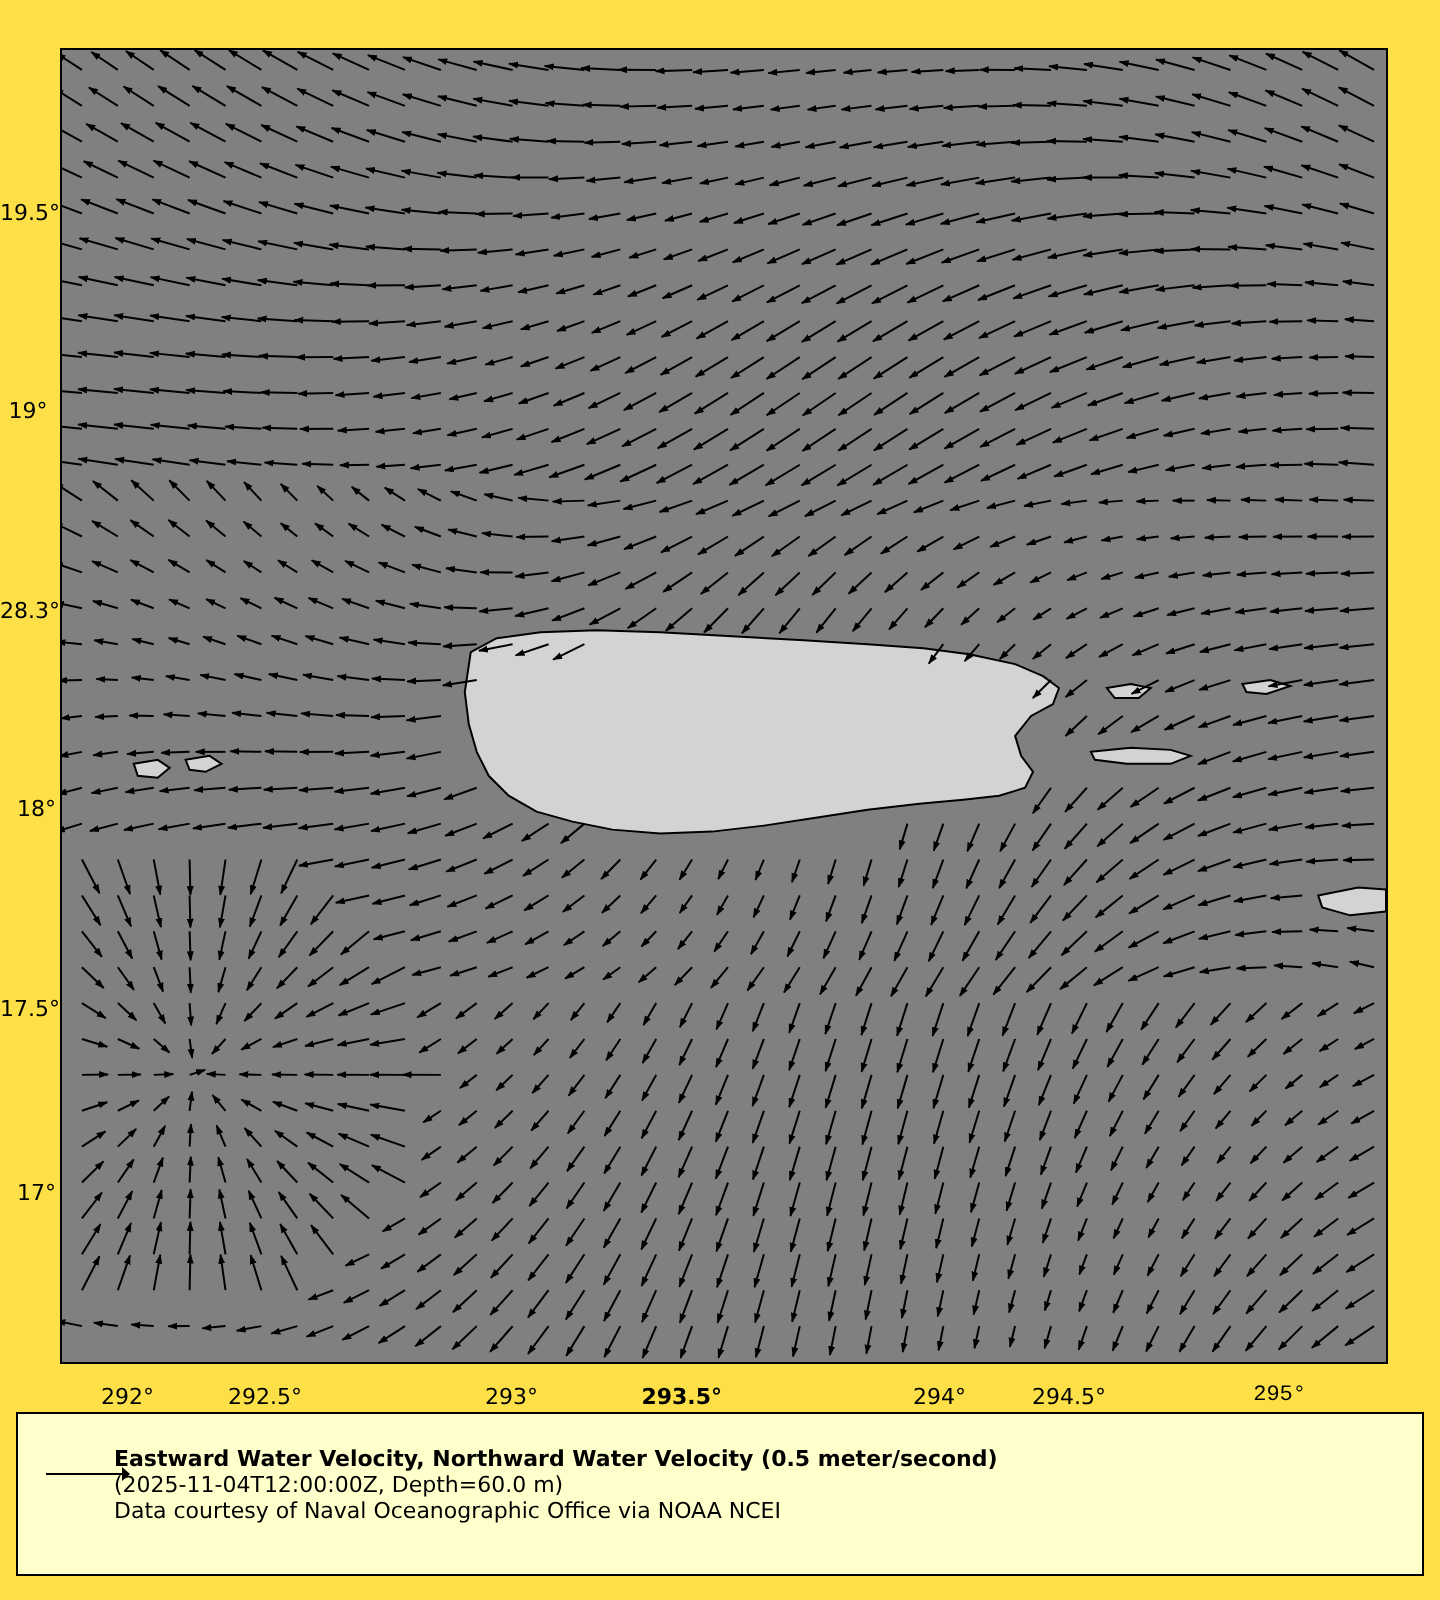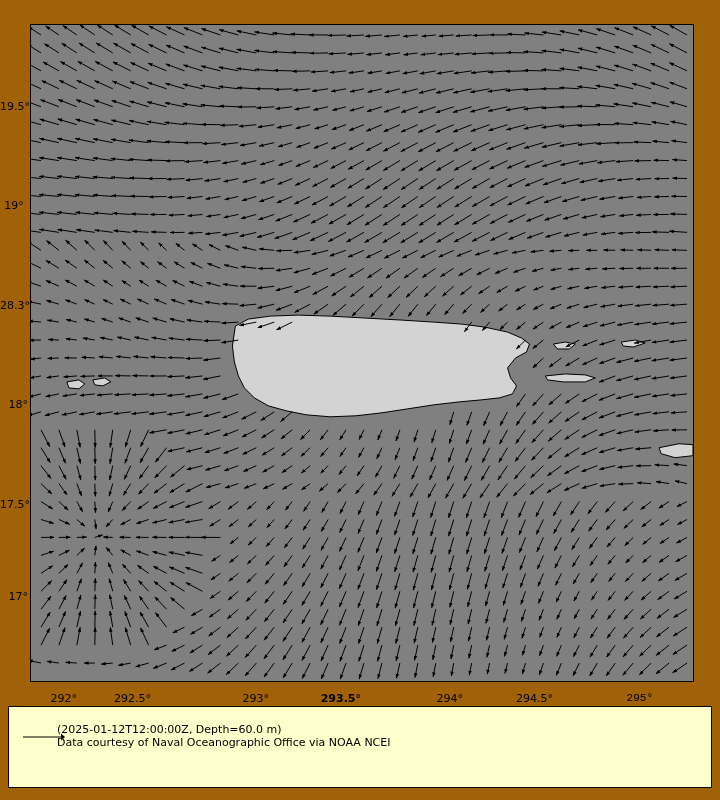--- a/index.html
+++ b/index.html
@@ -10,21 +10,21 @@
   body {
     width: 720px;
     height: 800px;
     font-family: "DejaVu Sans", sans-serif;
     overflow: hidden;
   }
   #page {
     position: relative;
     width: 720px;
     height: 800px;
-    background: #a16207;
+    background: #fde047;
   }
   
   #map-frame {
     position: absolute;
     left: 30px;
     top: 24px;
     width: 664px;
     height: 658px;
     border: 1px solid #000;
     box-sizing: border-box;
@@ -1374,28 +1374,29 @@
   <div class="axis-label y-label" style="top:199px;text-align:center;">19°</div>
   <div class="axis-label y-label" style="top:299px;">28.3°</div>
   <div class="axis-label y-label" style="top:398px;">18°</div>
   <div class="axis-label y-label" style="top:498px;">17.5°</div>
   <div class="axis-label y-label" style="top:590px;">17°</div>
 
   <div class="axis-label x-label" style="left:17px;  top:692px;">292°</div>
   <div class="axis-label x-label" style="left:91px; top:692px;">292.5°</div>
   <div class="axis-label x-label" style="left:209px; top:692px;">293°</div>
   <div class="axis-label x-label" style="left:301px; top:692px;font-weight:bold;">293.5°</div>
-  <div class="axis-label x-label" style="left:403px; top:692px;">294°</div>
+  <div class="axis-label x-label" style="left:423px; top:692px;">294°</div>
   <div class="axis-label x-label" style="left:493px; top:692px;">294.5°</div>
   <div class="axis-label x-label" style="left:593px; top:692px;font-family:Liberation Mono, monospace;">295°</div>
 
   <div id="legend-box">
     <svg id="legend-arrow" viewBox="0 0 44 12">
       <line x1="2" y1="6" x2="40" y2="6" stroke="#000" stroke-width="1"></line>
       <path d="M40,2.5 L44,6 L40,9.5 z" fill="#000"></path>
     </svg>
     <div id="legend-text">
-      <div class="legend-sub">(2025-01-12T12:00:00Z, Depth=60.0 m)</div>
+      <div id="legend-title">Eastward Water Velocity, Northward Water Velocity (0.5 meter/second)</div>
+      <div class="legend-sub">(2025-11-04T12:00:00Z, Depth=60.0 m)</div>
       <div class="legend-sub">Data courtesy of Naval Oceanographic Office via NOAA NCEI</div>
     </div>
   </div>
 
 </div>
 
 </body></html>

